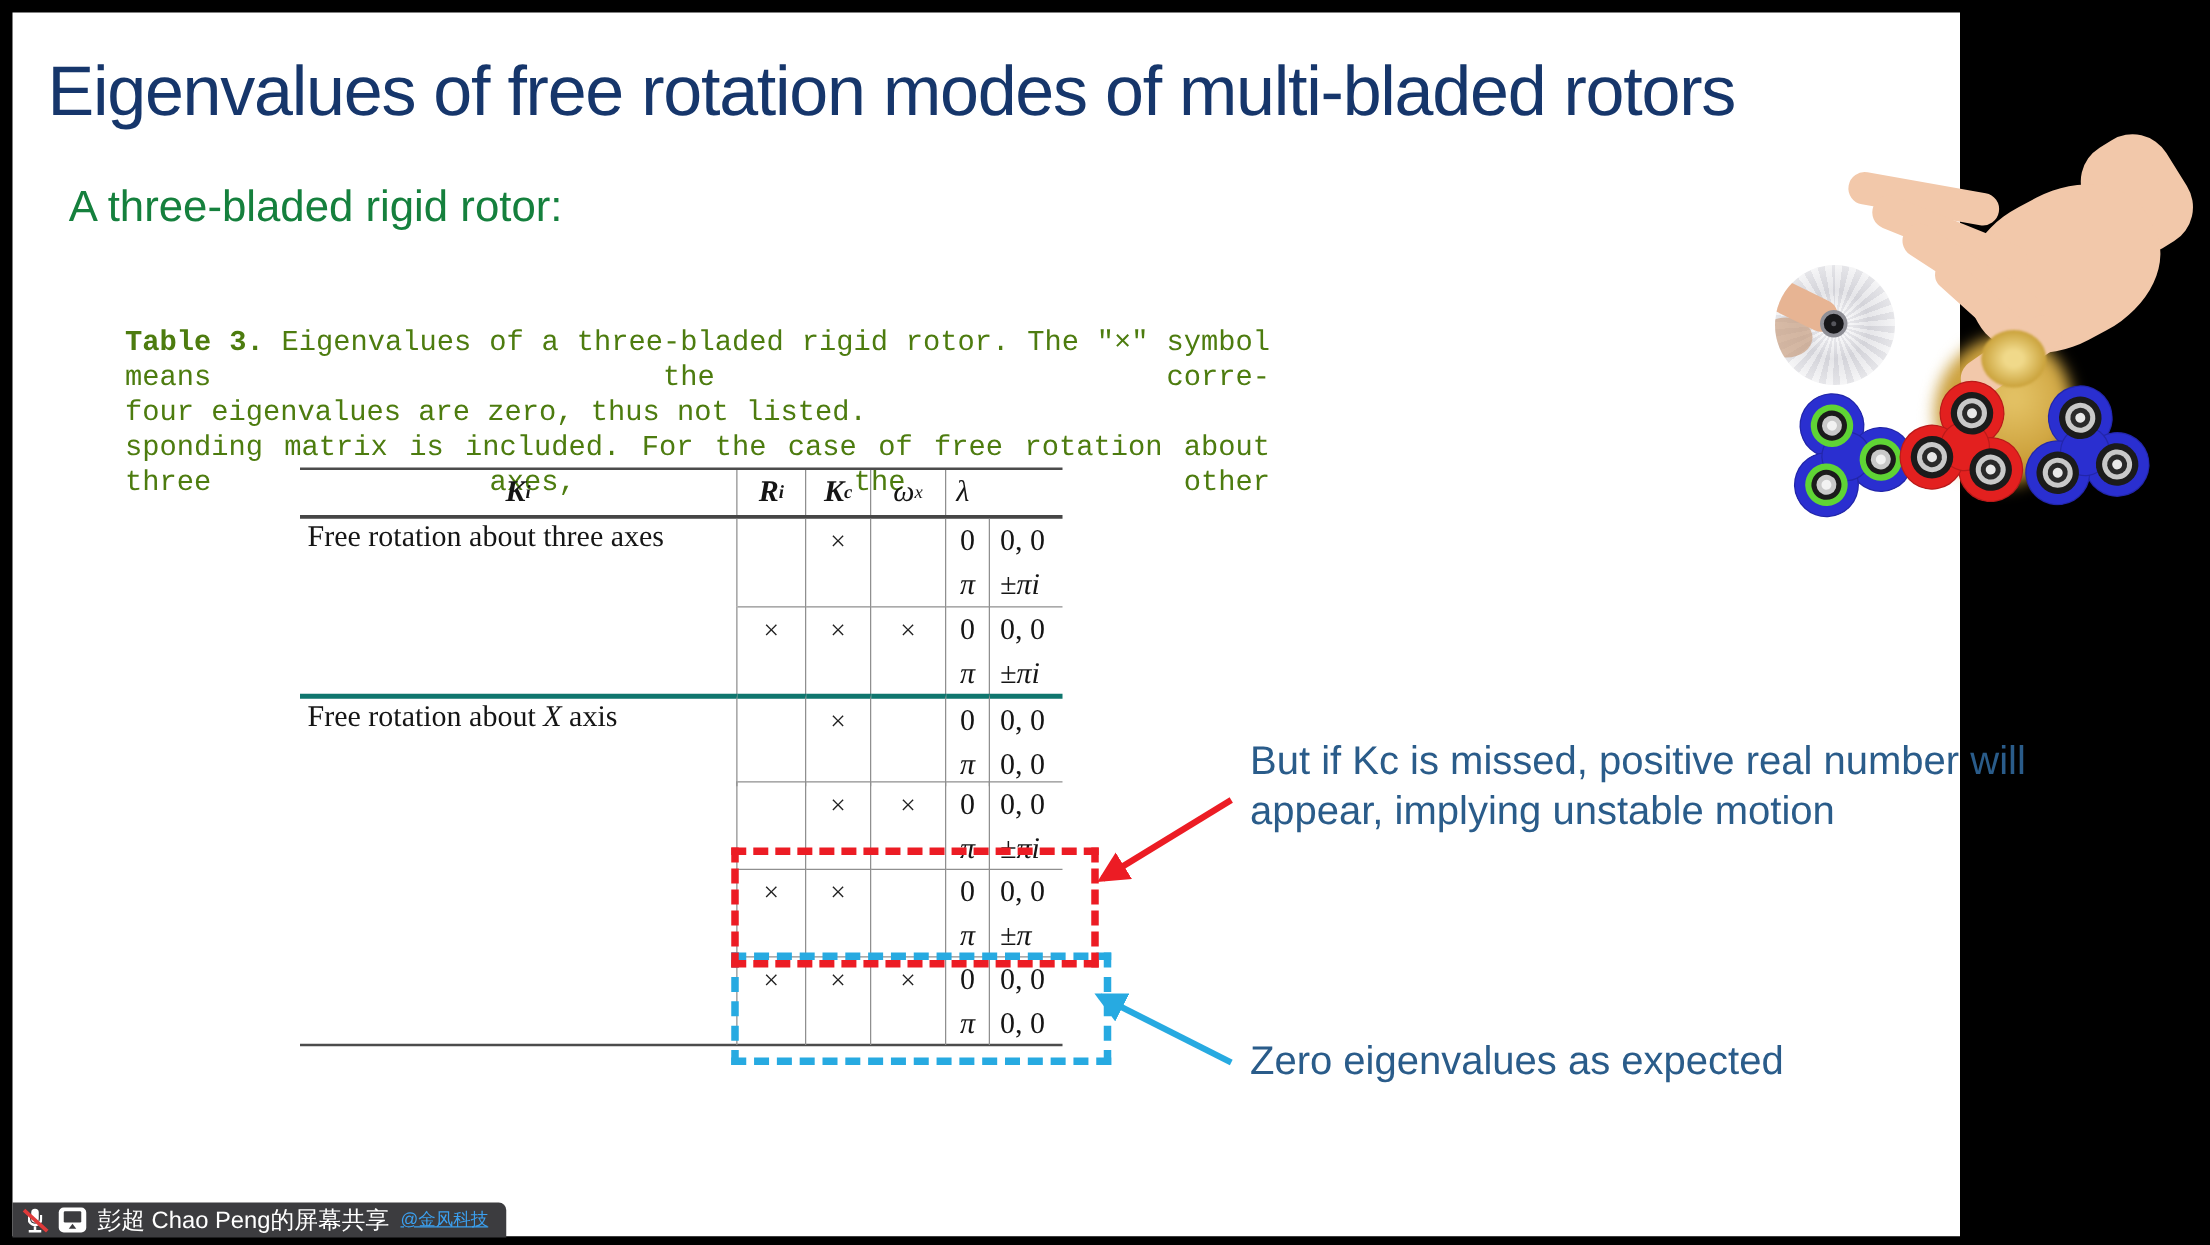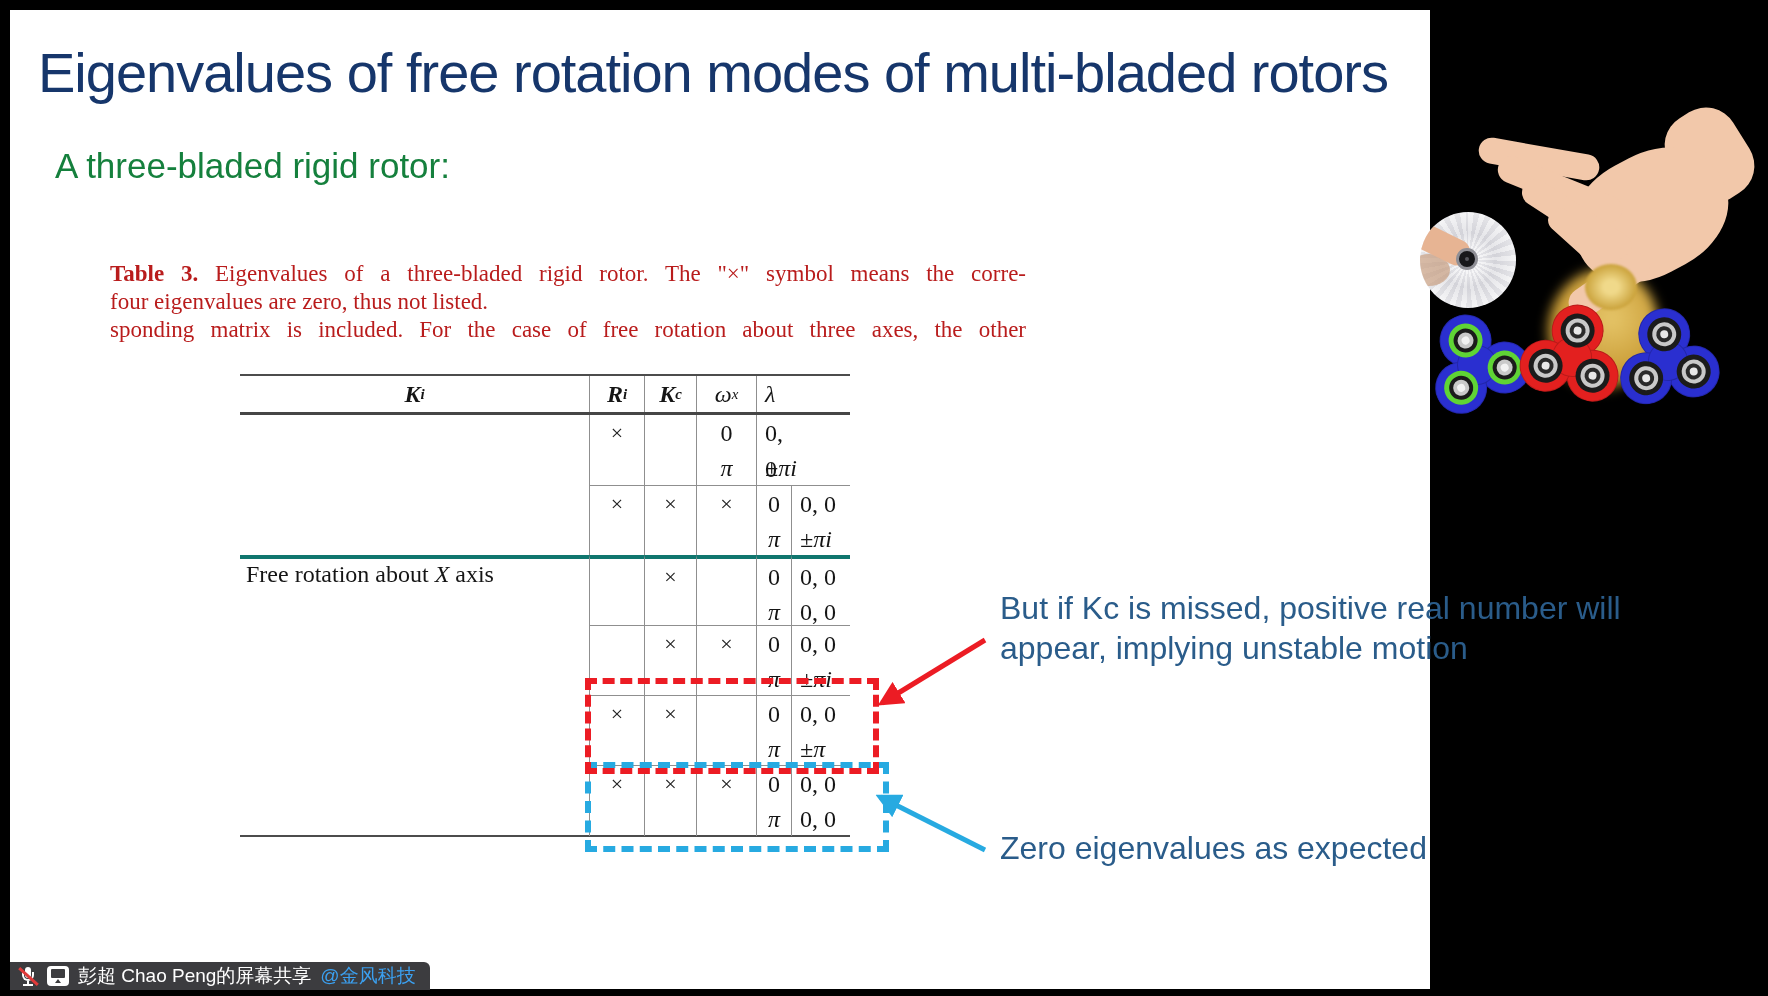--- a/index.html
+++ b/index.html
@@ -1,27 +1,27 @@
 <!DOCTYPE html>
 <html><head>
 <meta charset="utf-8">
 <style>
   html,body{margin:0;padding:0;}
   body{width:1768px;height:996px;background:#000;position:relative;overflow:hidden;
        font-family:"Liberation Sans",sans-serif;}
-  .slide{position:absolute;left:10px;top:10px;width:1420px;height:979px;background:#fff;}
+  .slide{position:absolute;left:10px;top:10px;width:1558px;height:979px;background:#fff;}
 
   
   .title{position:absolute;left:28px;top:30px;font-size:56px;color:#16366b;
          letter-spacing:-1px;font-weight:500;white-space:nowrap;}
   .subtitle{position:absolute;left:45px;top:136px;font-size:35px;color:#15803d;white-space:nowrap;}
 
   
-  .caption{position:absolute;left:100px;top:250px;width:916px;
-           font-family:Liberation Serif, serif;font-size:23px;color:#b91c1c;line-height:28px;}
+  .caption{position:absolute;left:90px;top:250px;width:916px;
+           font-family:Liberation Mono, monospace;font-size:23px;color:#4d7c0f;line-height:28px;}
   .cap-line{white-space:nowrap;}
   .cap-line.j{text-align:justify;text-align-last:justify;white-space:normal;}
   .cap-label{font-weight:bold;}
 
   
   .tblwrap{position:absolute;left:230px;top:364px;width:610px;
            font-family:"Liberation Serif",serif;color:#151515;}
   .thead,.trow{display:grid;grid-template-columns:350px 55px 52px 60px 35px 58px;}
   .thead{height:36px;border-top:2px solid #4c4c4c;border-bottom:3px solid #464646;}
   .hc{display:flex;align-items:center;border-right:1px solid #8f8f8f;font-size:24px;}
@@ -89,21 +89,21 @@
   .brg{position:absolute;width:34px;height:34px;border-radius:50%;}
   .br1{left:30px;top:3px;} .br2{left:54px;top:44px;} .br3{left:6px;top:44px;}
   .b2{position:absolute;left:5px;top:5px;width:24px;height:24px;border-radius:50%;}
   .b3{position:absolute;left:4px;top:4px;width:16px;height:16px;border-radius:50%;}
   .b4{position:absolute;left:4px;top:4px;width:8px;height:8px;border-radius:50%;}
 
   
   .sharebar{position:absolute;left:0px;top:952px;height:28px;display:inline-flex;align-items:center;
      gap:9px;padding:0 14px 0 8px;background:#3c3c3f;border-top-right-radius:6px;white-space:nowrap;z-index:10;}
   .sharetext{color:#fff;font-size:19px;}
-  .mention{font-size:19px;}
+  .mention{font-size:14px;text-decoration:underline;}
   .mic{position:relative;width:20px;height:23px;}
   .mic-body{position:absolute;left:7px;top:2px;width:6px;height:11px;background:#fff;border-radius:3px;}
   .mic-arc{position:absolute;left:4px;top:7px;width:12px;height:9px;border:2px solid #fff;border-top:none;
      border-radius:0 0 9px 9px;box-sizing:border-box;}
   .mic-stem{position:absolute;left:9px;top:16px;width:2px;height:3px;background:#fff;}
   .mic-base{position:absolute;left:5px;top:19px;width:10px;height:2px;background:#fff;}
   .mic-slash{position:absolute;left:-2px;top:10px;width:25px;height:3px;background:#e03a3a;transform:rotate(42deg);}
   .sicon{position:relative;width:22px;height:20px;background:#fff;border-radius:4px;}
   .scr{position:absolute;left:4px;top:3px;width:14px;height:9px;background:#3c3c3f;border-radius:1px;}
   .sarr{position:absolute;left:8px;top:13px;width:0;height:0;border-left:3px solid transparent;
@@ -141,20 +141,21 @@
           <span class="it">ω</span>
           <sub class="it">x</sub>
         </div>
       <div class="hc last">
           <span class="it" style="padding-left:8px">λ</span>
         </div>
     </div>
     <div class="tbody">
 
       <div class="trow">
+        <div class="tc sub"><span>Free rotation about three axes</span></div>
         <div class="tc x"></div>
         <div class="tc x">×</div>
         <div class="tc x"></div>
         <div class="tc w">
             <div class="ln">0</div>
             <div class="ln it">π</div>
           </div>
         <div class="tc l">
             <div class="ln">0, 0</div>
             <div class="ln it">±πi</div>

